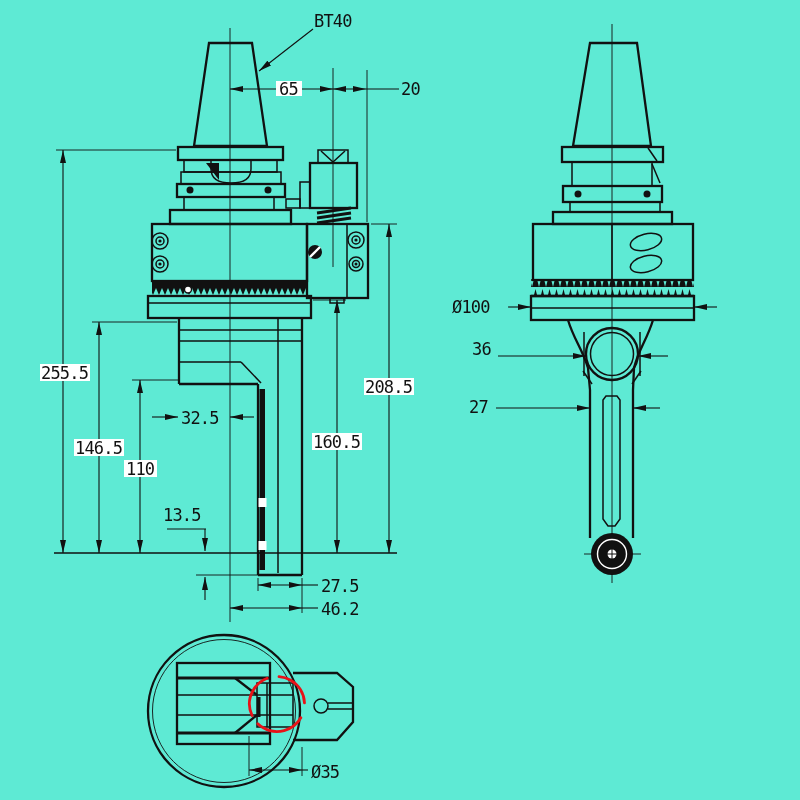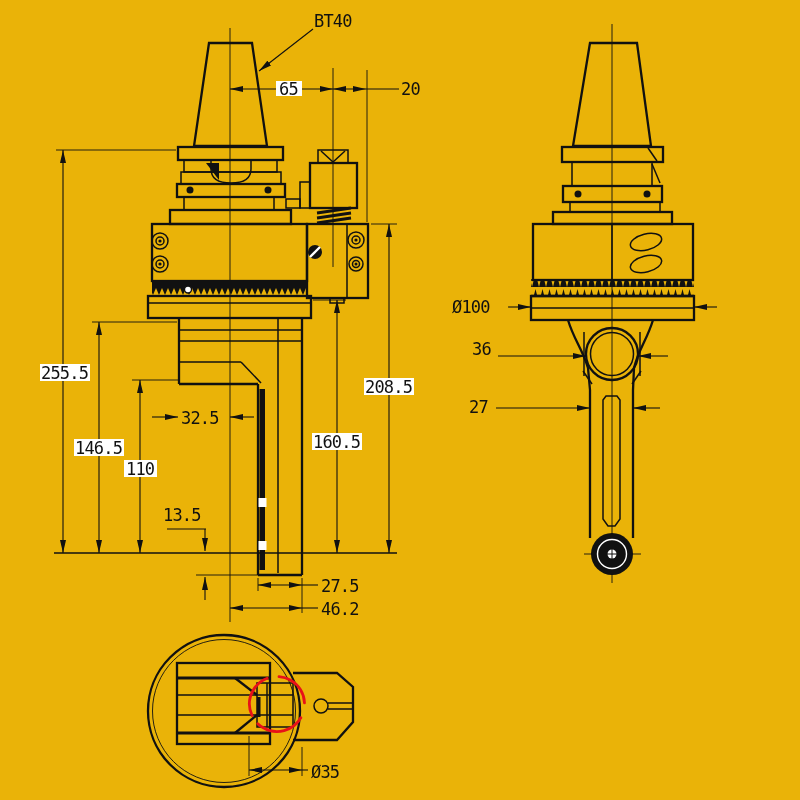--- a/index.html
+++ b/index.html
@@ -1,16 +1,16 @@
 <!DOCTYPE html>
 <html><head>
 <meta charset="utf-8">
 <style>
   html,body{margin:0;padding:0;background:#ffffff;}
-  #stage{width:800px;height:800px;background:#eab308;position:relative;font-family:"DejaVu Sans Mono",monospace;}
+  #stage{width:800px;height:800px;background:#5eead4;position:relative;font-family:"DejaVu Sans Mono",monospace;}
   svg{display:block;}
   .ol{stroke:#111;stroke-width:2.3;fill:none;stroke-linejoin:miter;}
   .ol2{stroke:#111;stroke-width:1.5;fill:none;}
   .thin{stroke:#111;stroke-width:0.9;fill:none;}
   .dim{stroke:#111;stroke-width:1.1;fill:none;}
   .thick{stroke:#111;stroke-width:3;fill:none;}
   .dimtxt{font-family:"DejaVu Sans Mono",monospace;font-size:17px;letter-spacing:-0.8px;fill:#111;}
   .bg{fill:#ffffff;}
 </style>
 </head>

